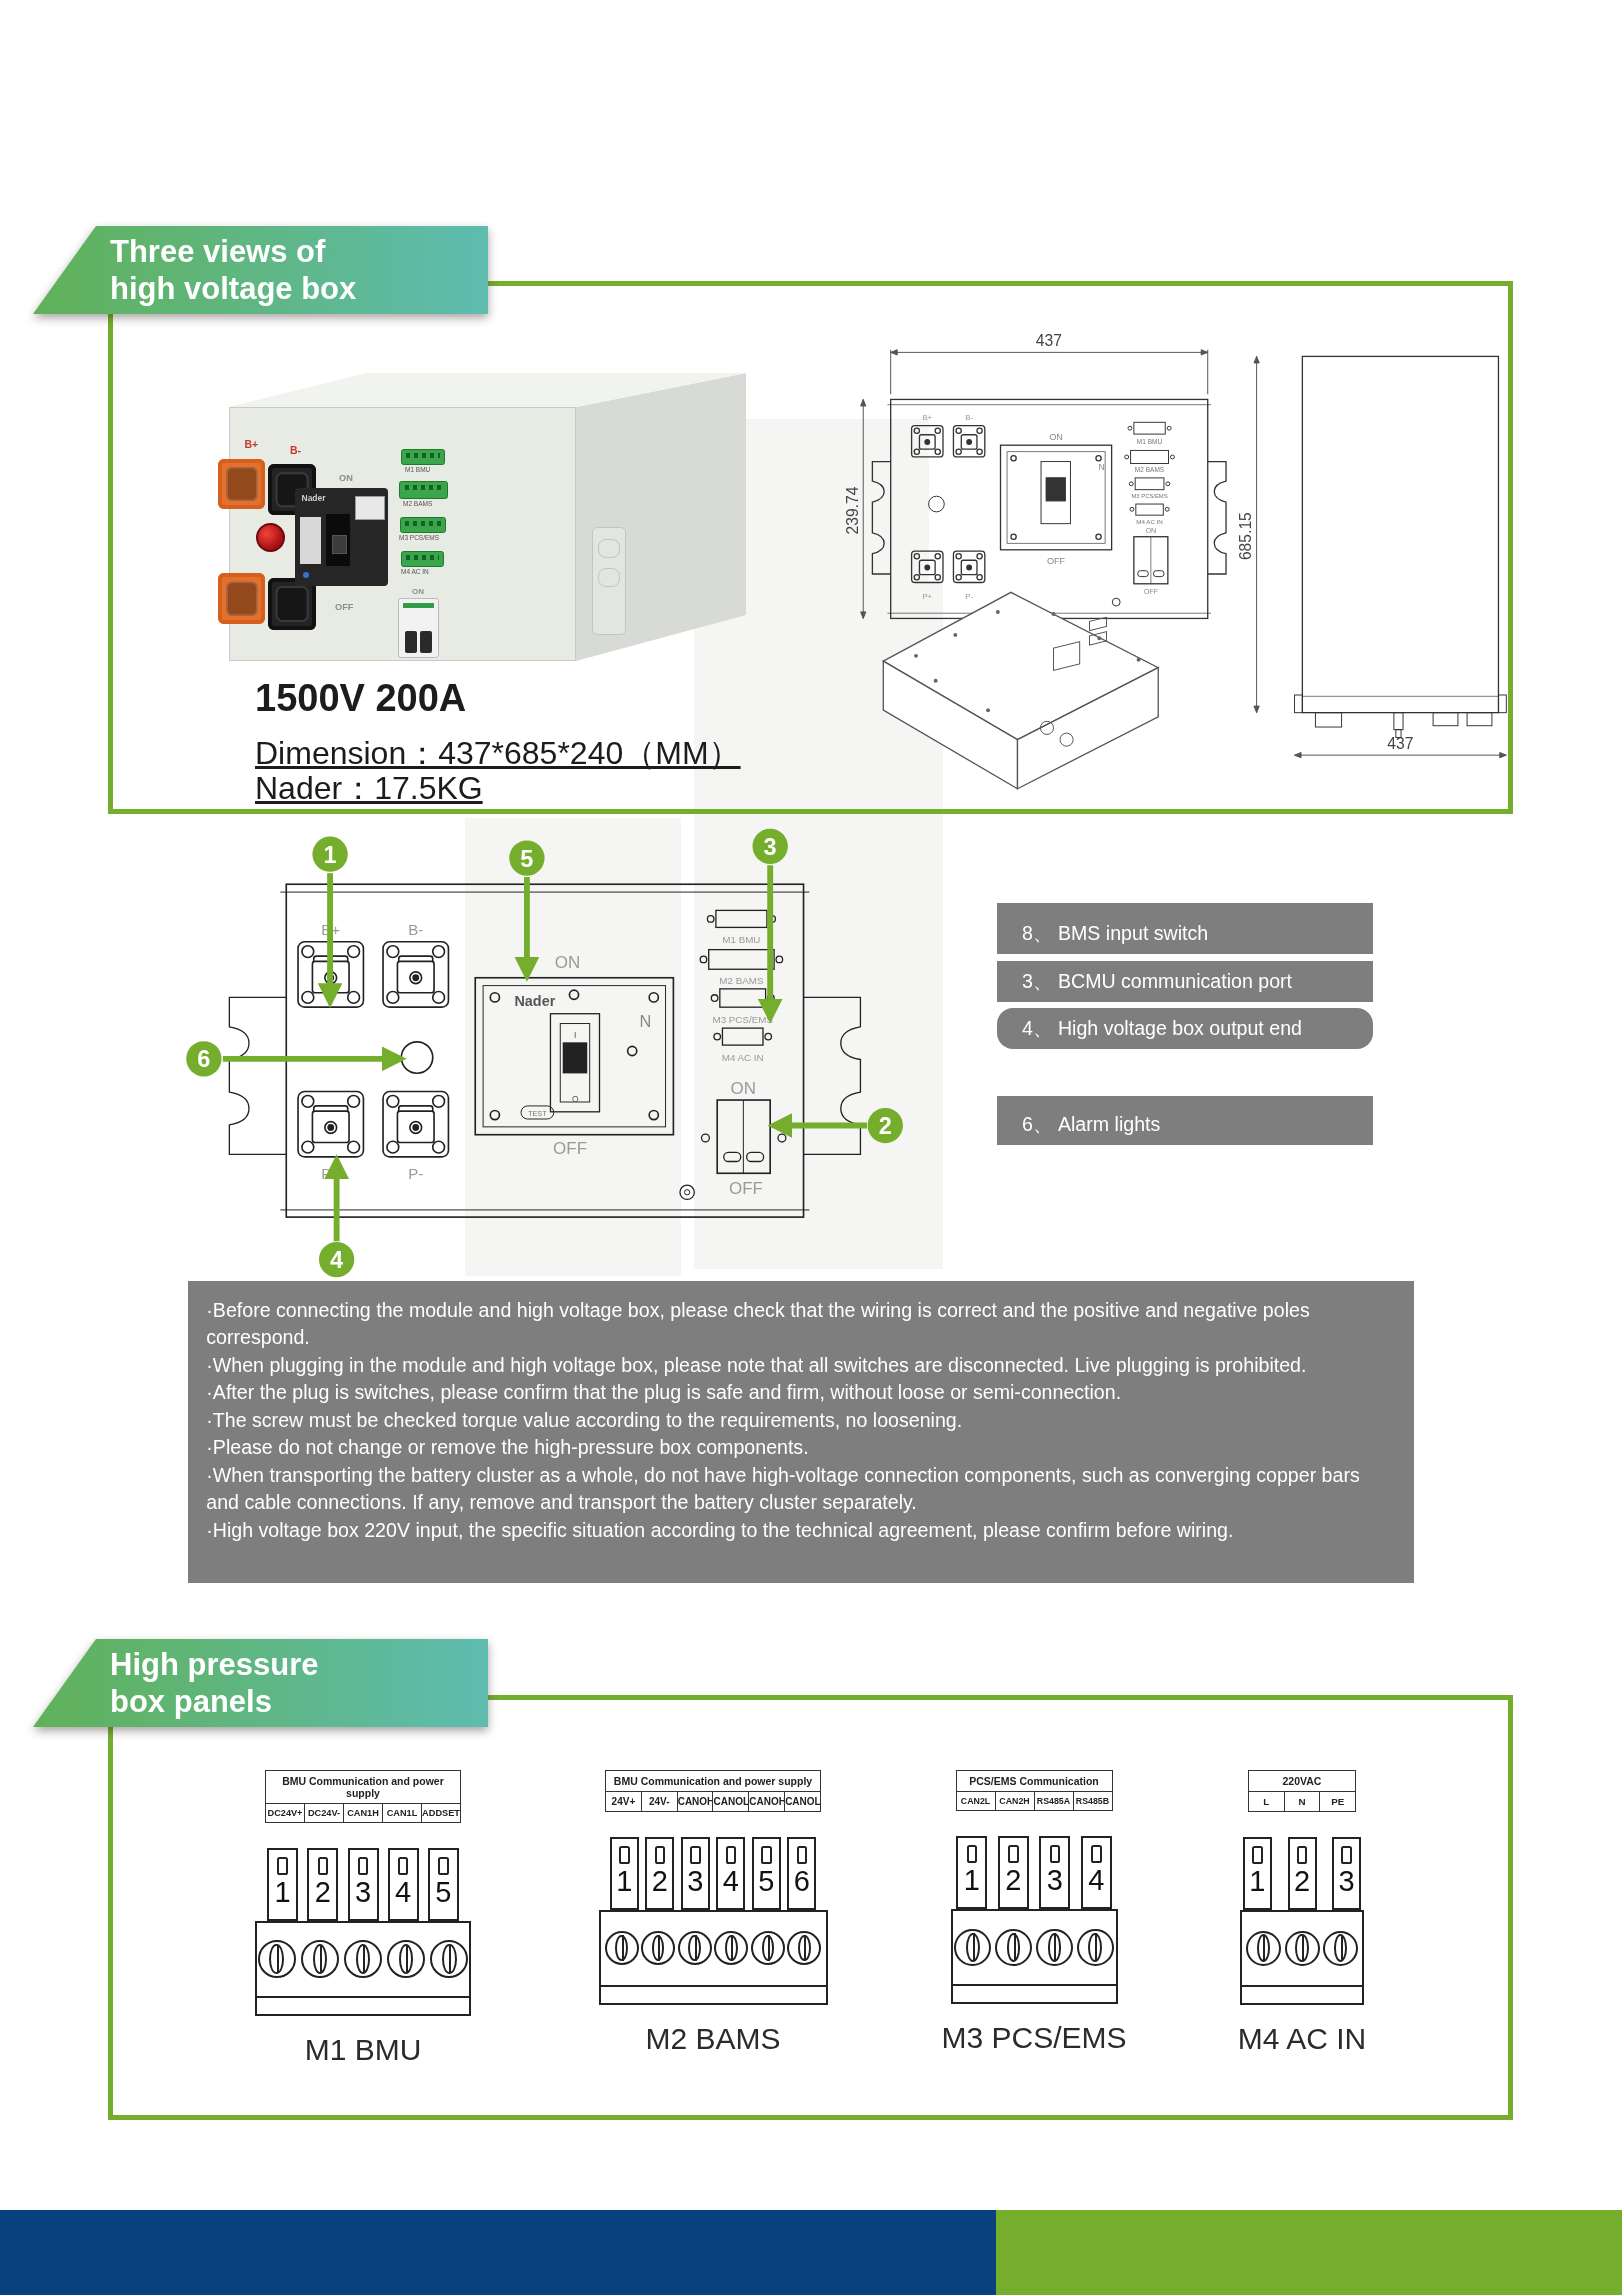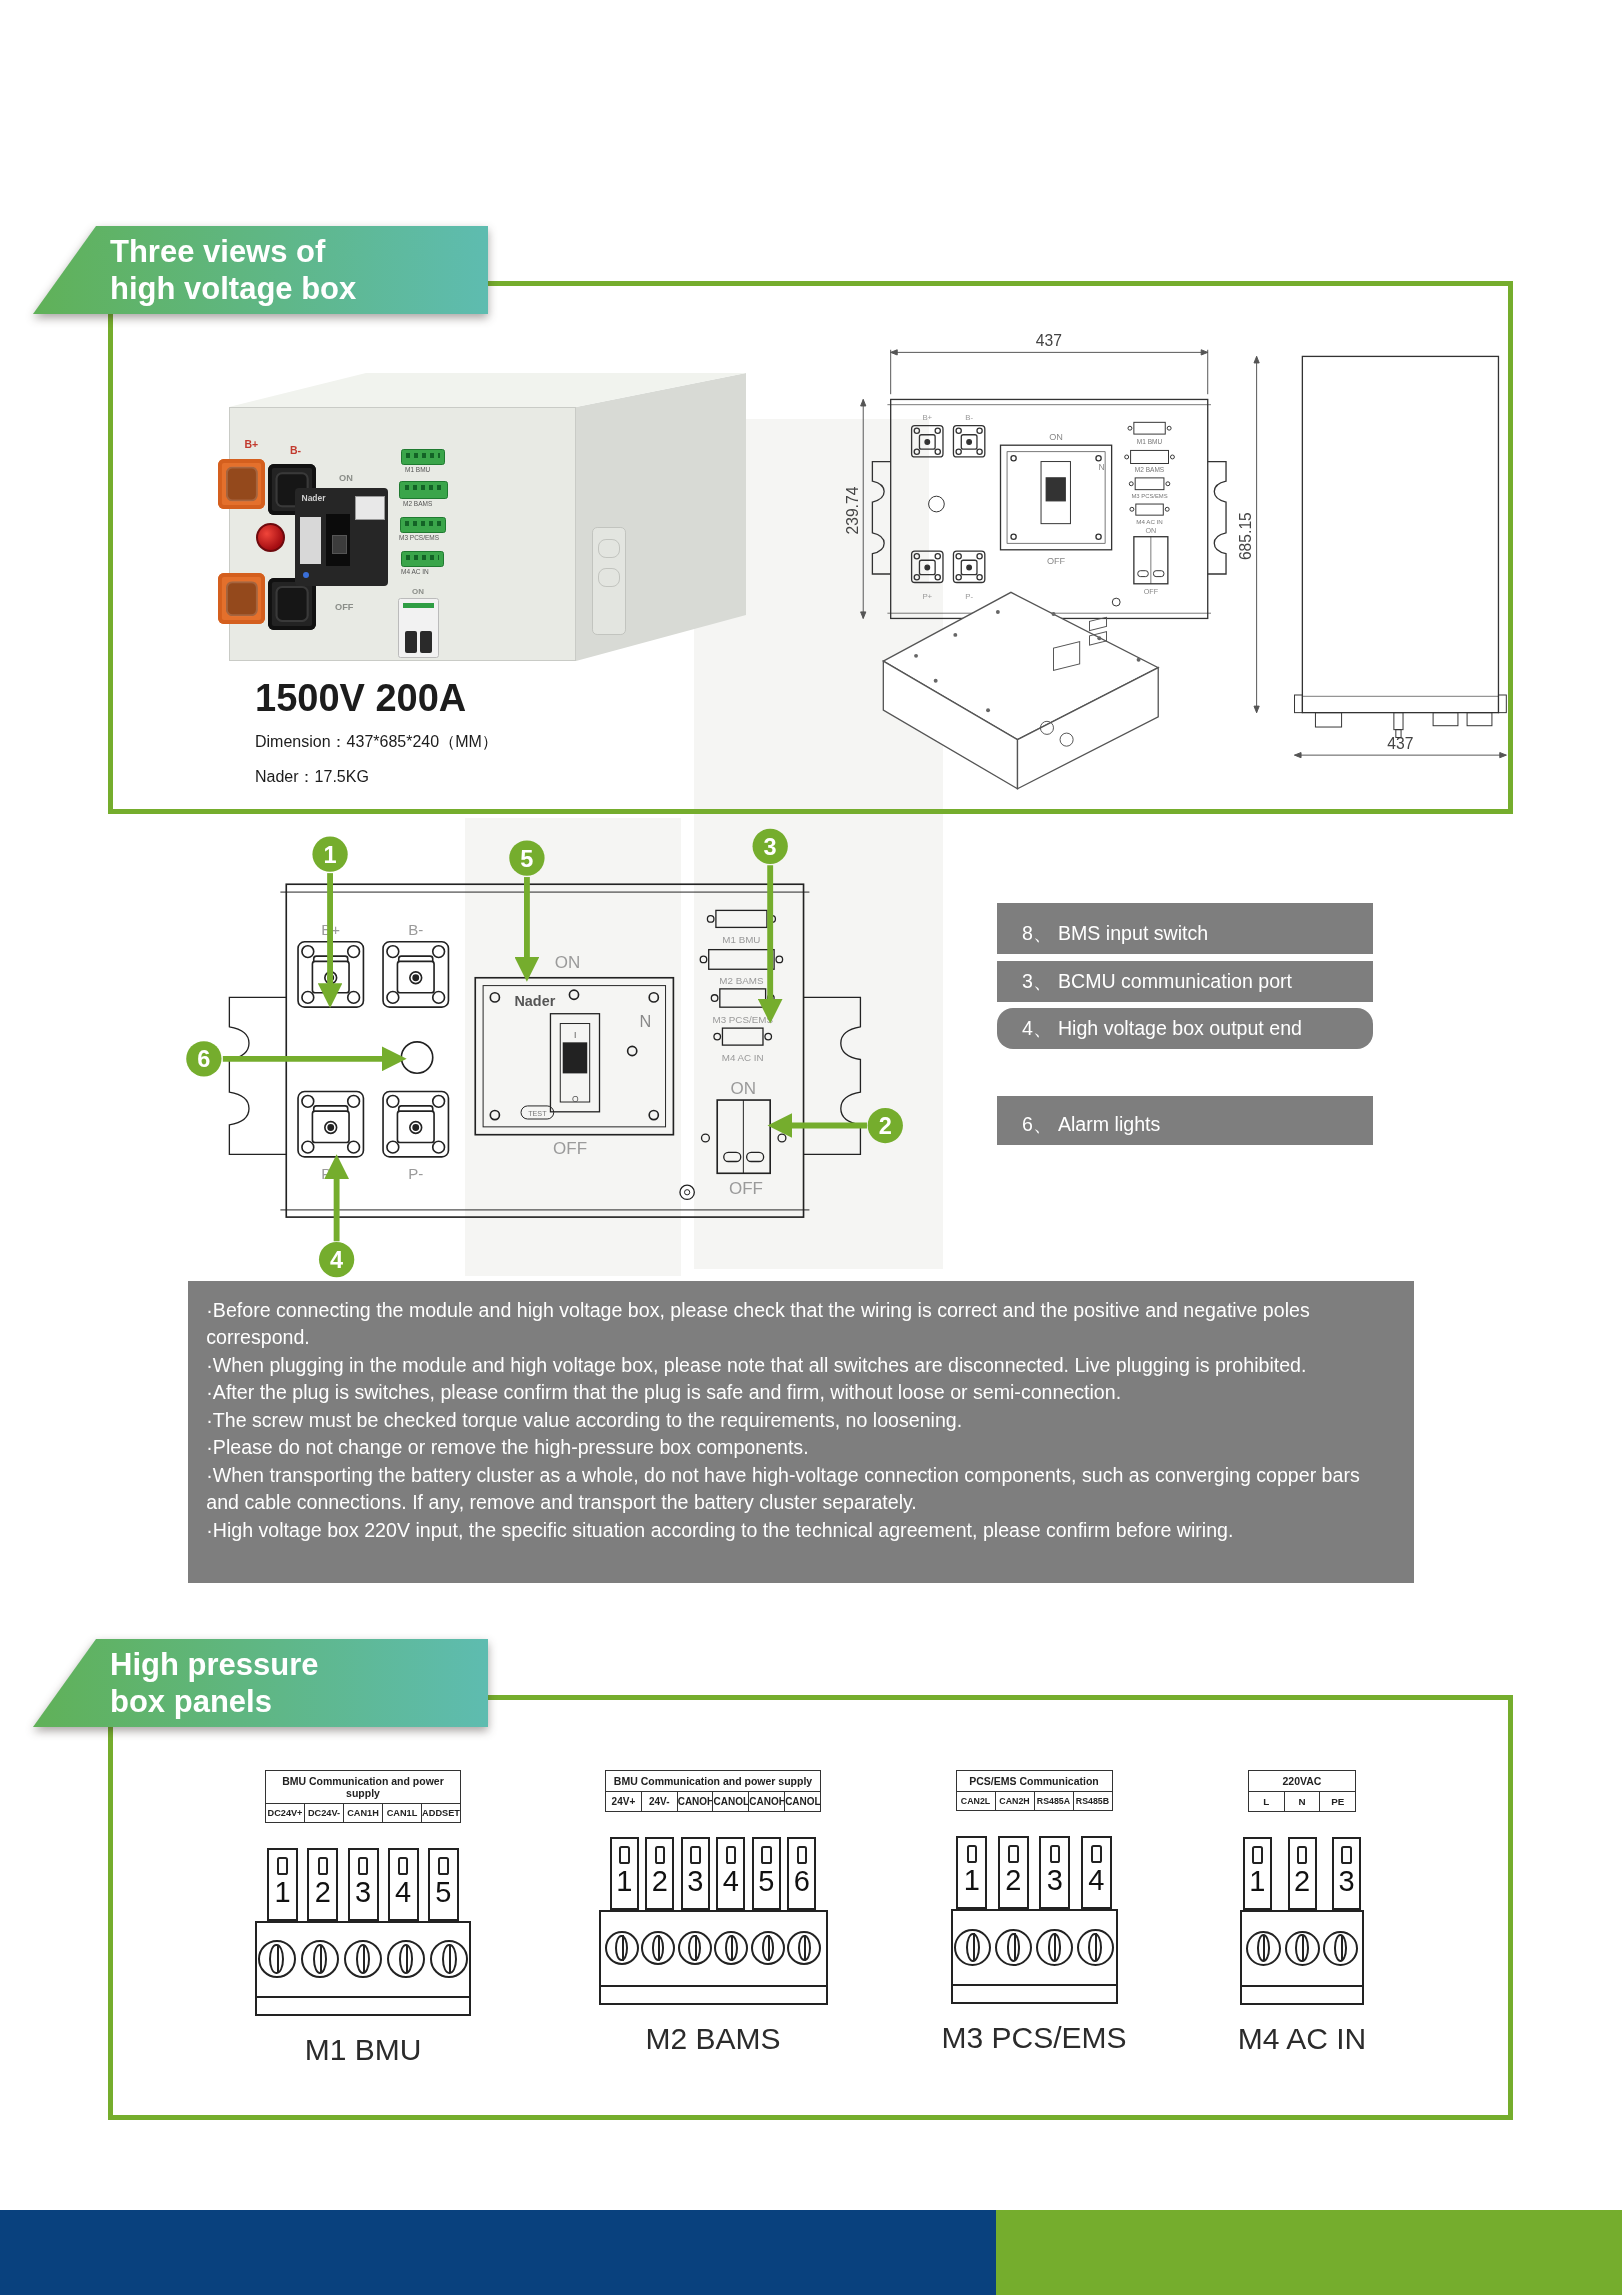--- a/index.html
+++ b/index.html
@@ -47,21 +47,21 @@
   .glab{position:absolute;font-size:6.5px;color:#555;white-space:nowrap;}
   .gray-sm{color:#8b8e89;font-weight:bold;position:absolute;}
   .minibrk{position:absolute;background:#f2f2f2;border:1.3px solid #bbb;border-radius:2.6px;box-sizing:border-box;}
   .minibrk .stripe{height:5.2px;background:#2f9e44;margin:3.9px 3.9px 0;}
   .minibrk .rockers{position:absolute;bottom:3.9px;left:2.6px;right:2.6px;display:flex;gap:2.6px;justify-content:center;}
   .minibrk .rockers b{width:11.8px;height:22px;background:#2a2a2a;border-radius:2px;}
   .bracket{position:absolute;background:#e3e5e0;border:1.3px solid #c2c4bf;border-radius:5.2px;box-sizing:border-box;}
   .bracket i{display:block;width:60%;height:17px;border:1.3px solid #c2c4bf;border-radius:7.9px;margin:10.5px auto 0;}
   
   .h-title{font-size:38px;font-weight:bold;color:#1c1c1c;z-index:2;}
-  .h-spec{font-size:16px;color:#1c1c1c;z-index:2;}
+  .h-spec{font-size:32px;color:#1c1c1c;z-index:2;text-decoration:underline;}
   
   .legend-item{position:absolute;left:997px;width:376px;height:41px;background:#7e7e7e;
     color:#fff;font-size:19.6px;display:flex;align-items:center;padding-left:25px;
     box-sizing:border-box;z-index:2;}
   
   #notes{left:188px;top:1281px;width:1226px;height:302px;background:#7e7e7e;
     color:#fff;box-sizing:border-box;padding:15.7px 18.3px;z-index:2;}
   #notes p{margin:0;font-size:19.6px;line-height:27.5px;}
   
   .panel{position:absolute;top:1770px;text-align:center;z-index:2;}

